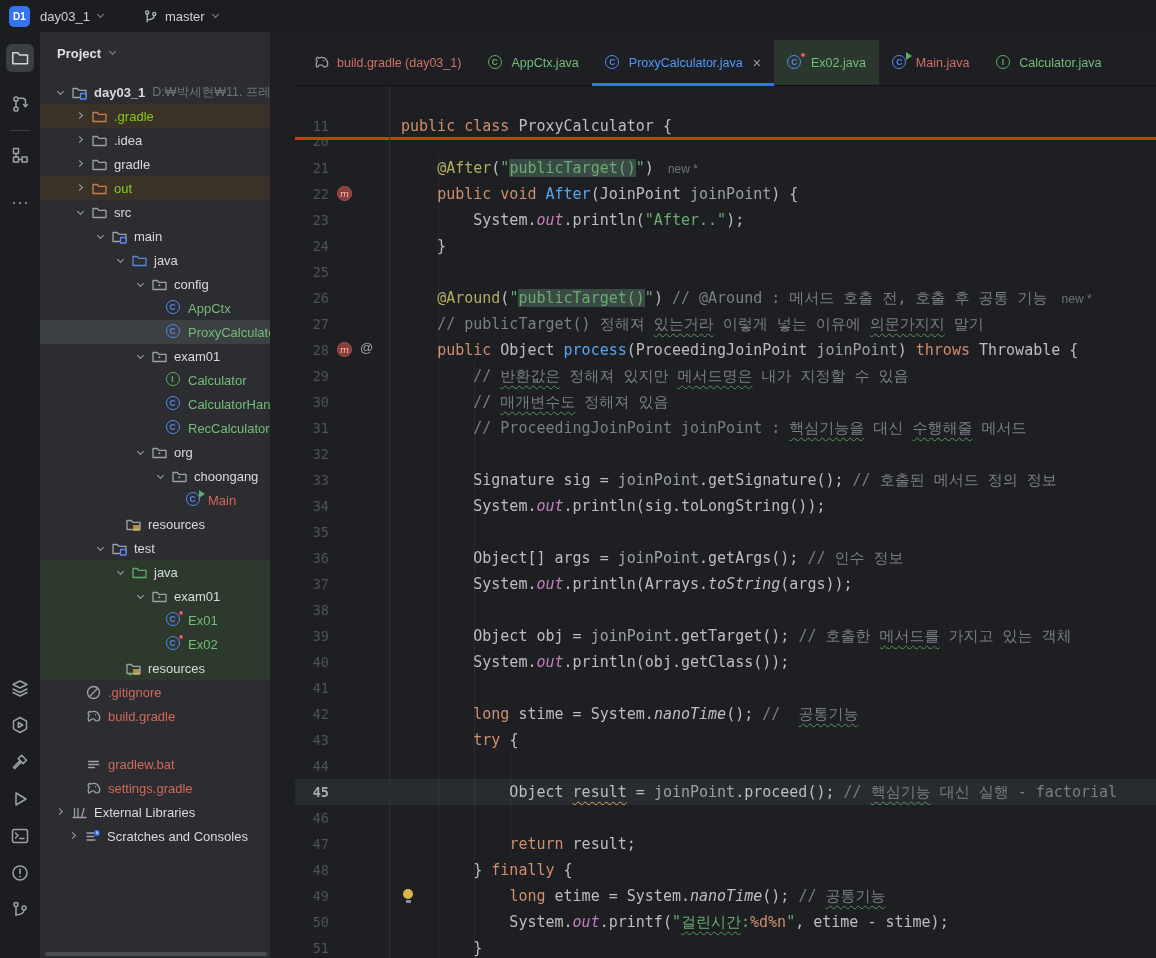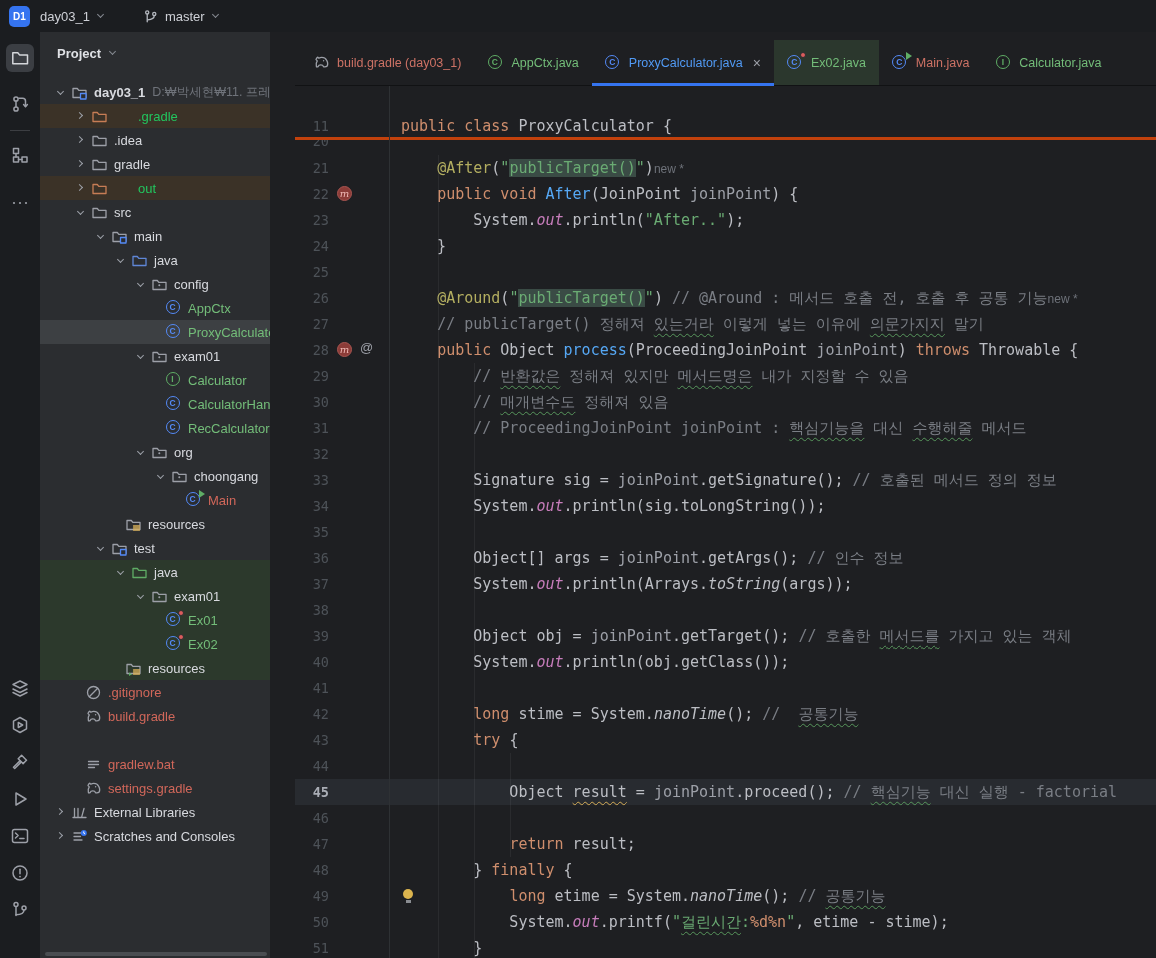--- a/index.html
+++ b/index.html
@@ -45,21 +45,21 @@
   .tchev i { position:absolute; display:block; width:5px; height:5px;
     border-right:1.4px solid #9da0a8; border-bottom:1.4px solid #9da0a8; }
   .tchev.open i { left:4px; top:9px; transform:rotate(45deg); }
   .tchev.closed i { left:3px; top:9px; transform:rotate(-45deg); }
   .tchev.none { width:11px; }
   .ticon { width:17px; height:17px; flex:none; margin-right:6px; position:relative; }
   .tlabel { color:#d8dadf; }
   .tlabel.bold { font-weight:bold; }
   .tsuffix { color:#6f737a; margin-left:7px; font-size:12.5px; }
   .c-added { color:#73bd79; } .c-unversioned { color:#d1675a; }
-  .c-excluded { color:#22c55e;margin-left:24px; } .c-default { color:#d8dadf; }
+  .c-excluded { color:#84cc16; } .c-default { color:#d8dadf; }
   .panel-hscroll { position:absolute; left:5px; right:3px; bottom:2px; height:4px;
     border-radius:2px; background:#4a4d51; }
   
   .fcirc { position:absolute; left:0.5px; top:0.5px; width:14px; height:14px; border-radius:50%;
     border:1.4px solid; display:flex; align-items:center; justify-content:center;
     font-size:8.5px; font-weight:bold; font-family:"Liberation Sans",sans-serif; }
   .fcirc.blue { border-color:#548af7; color:#548af7; }
   .fcirc.green { border-color:#5fad65; color:#5fad65; }
   .fdot { position:absolute; right:-2px; top:-2px; width:6px; height:6px; border-radius:50%;
     background:#db5c5c; border:1px solid #2b2d30; }
@@ -99,21 +99,21 @@
   .s-cmt, .s-csq { color:#7a7e85; }
   .s-ann { color:#b3ae60; } .s-mth { color:#56a8f5; }
   .s-fld { color:#c77dbb; font-style:italic; }
   .s-itl { color:#bcbec4; font-style:italic; }
   .s-prm { color:#9da0a8; }
   .s-csq, .s-strsq { text-decoration:underline; text-decoration-style:wavy;
     text-decoration-color:#57965c; text-decoration-thickness:1px; text-underline-offset:4px; }
   .s-strsq { color:#6aab73; }
   .s-sqy { color:#bcbec4; text-decoration:underline; text-decoration-style:wavy;
     text-decoration-color:#d6ae58; text-decoration-thickness:1px; text-underline-offset:4px; }
-  .inlay { color:#6e727a; font-family:"Liberation Sans",sans-serif; font-size:12px; }
+  .inlay { color:#6e727a; font-family:"Liberation Sans",sans-serif; font-size:12px; margin-left:14px; }
   
   .gm { position:absolute; left:8px; top:5px; width:15px; height:15px; border-radius:50%;
     background:#8c3c38; border:1px solid #a85551; color:#f0b9b5; font-size:10px; font-style:italic;
     display:flex; align-items:center; justify-content:center; font-family:"DejaVu Serif",serif; }
   .gat { position:absolute; left:31px; top:3px; color:#9da0a8; font-size:13px;
     font-family:"Liberation Sans",sans-serif; }
   .bulb { position:absolute; left:108px; top:6px; width:10px; height:14px; }
   .bulb::before { content:""; position:absolute; left:0; top:0; width:10px; height:10px;
     border-radius:50%; background:#dcb44e; }
   .bulb::after { content:""; position:absolute; left:2.5px; top:10.5px; width:5px; height:3px; background:#8a8d92; }
@@ -540,21 +540,21 @@
           <span class="tchev closed">
             <i></i>
           </span>
           <span class="ticon">
             <svg width="17" height="17" viewBox="0 0 17 17" fill="none" stroke="#9da0a8" stroke-width="1.3" stroke-linecap="round" stroke-linejoin="round">
               <path d="M3.5 13.5v-9M7 13.5v-9M10.5 13.7l2.5-9.2M2 13.5h13"></path>
             </svg>
           </span>
           <span class="tlabel c-default">External Libraries</span>
         </div>
-        <div class="trow" style="padding-left: 14px;">
+        <div class="trow" style="padding-left: 27px;">
           <span class="tchev closed">
             <i></i>
           </span>
           <span class="ticon">
             <svg width="17" height="17" viewBox="0 0 17 17" fill="none" stroke="#9da0a8" stroke-width="1.3" stroke-linecap="round" stroke-linejoin="round">
               <path d="M3 5h8M3 8.5h6.5M3 12h8"></path>
               <circle cx="12.8" cy="5" r="3" fill="#3574f0" stroke="none"></circle>
               <path d="M12.8 3.8v1.4l1 .6" stroke="#fff" stroke-width="1"></path>
             </svg>
           </span>

